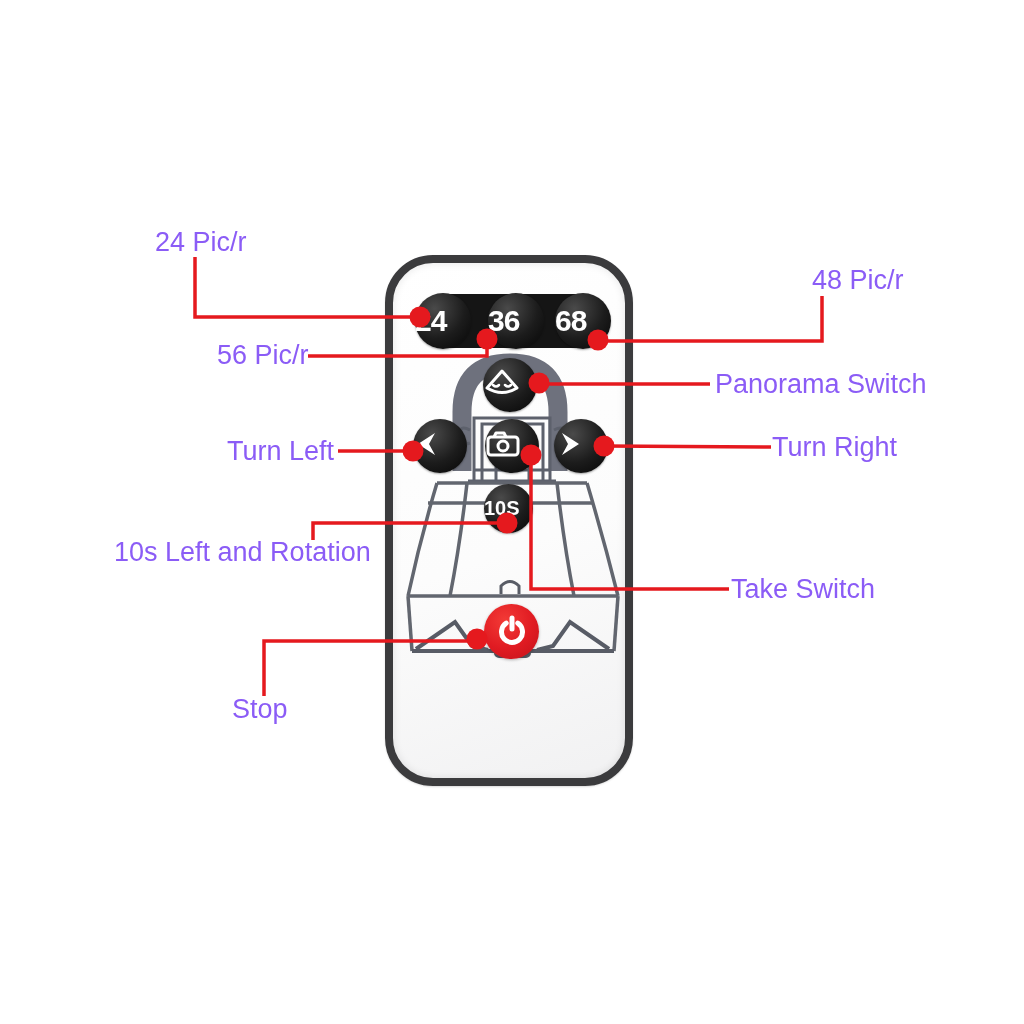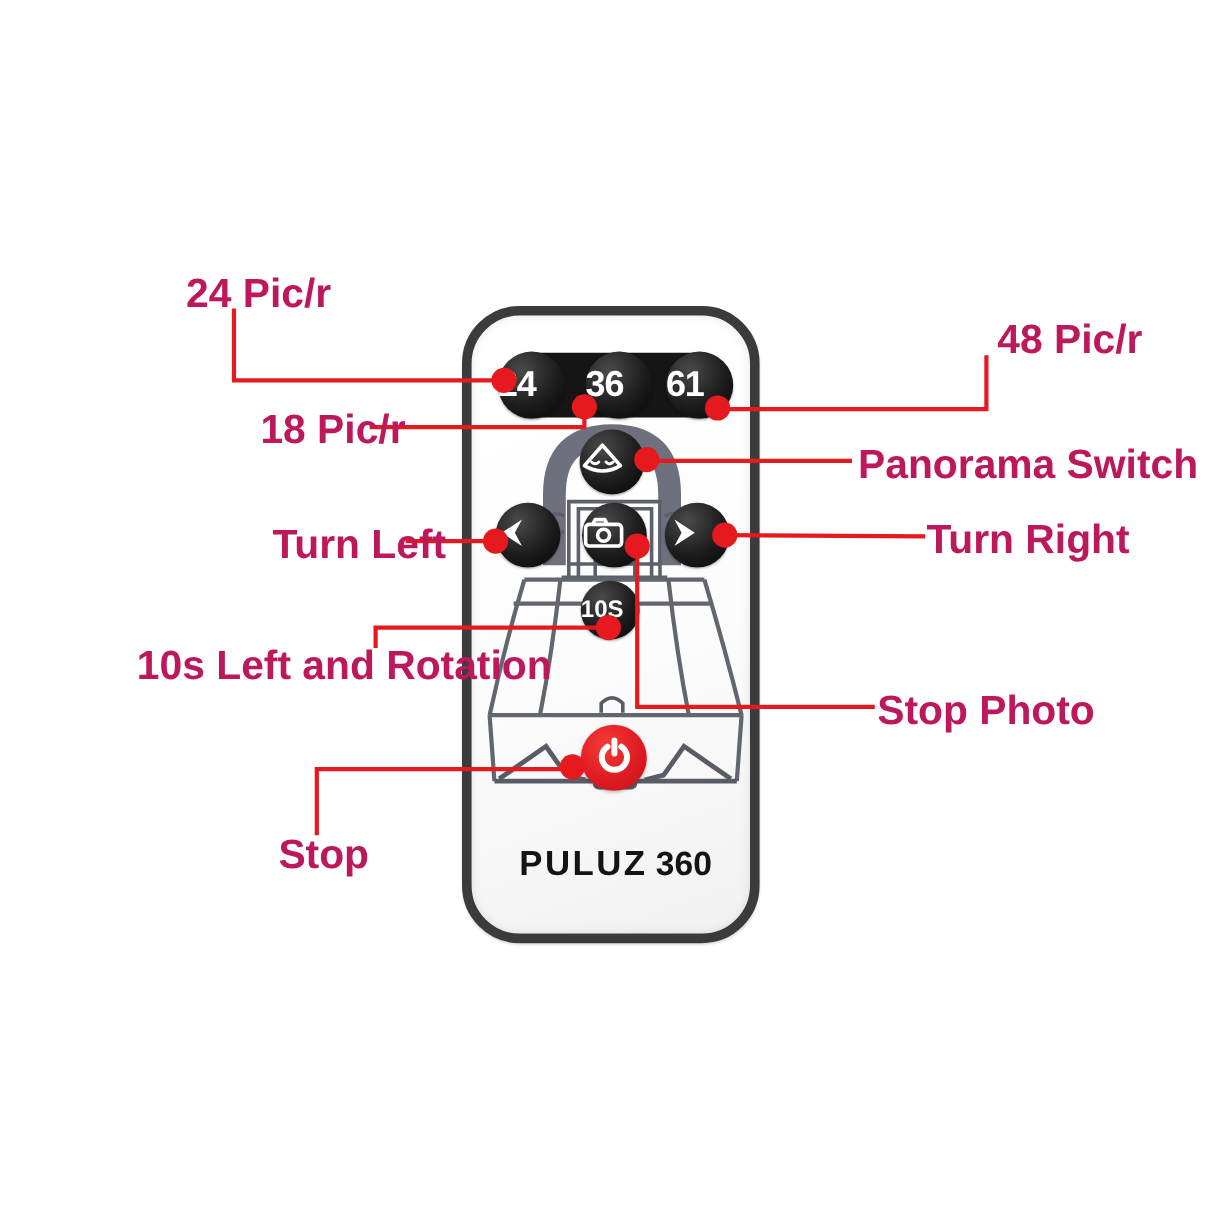--- a/index.html
+++ b/index.html
@@ -45,27 +45,26 @@
   .logo{
     position:absolute;left:423px;top:704px;width:180px;z-index:3;text-align:center;
     color:#141414;white-space:nowrap;
   }
   .logo .brand{font-size:29px;font-weight:800;letter-spacing:2px;font-stretch:condensed;}
   .logo .model{font-size:28px;font-weight:700;margin-left:7px;letter-spacing:0px;}
   
   .overlay{position:absolute;left:0;top:0;z-index:6;pointer-events:none;}
   
   .lbl{
-    position:absolute;z-index:7;color:#be185d;font-size:34px;line-height:1.05;
+    position:absolute;z-index:7;color:#8b5cf6;font-size:27px;line-height:1.05;
     white-space:nowrap;
-    font-weight:bold;
   }
   .l-24{left:155px;top:228px;}
   .l-36{left:217px;top:341px;}
-  .l-48{left:831px;top:266px;}
+  .l-48{left:812px;top:266px;}
   .l-pan{left:715px;top:370px;}
   .l-tl{left:227px;top:437px;}
   .l-tr{left:772px;top:433px;}
   .l-10s{left:114px;top:538px;}
   .l-tp{left:731px;top:575px;}
   .l-stop{left:232px;top:695px;text-align:center;}
 </style>
 </head>
 <body>
 
@@ -108,21 +107,21 @@
   </svg>
 
   <div class="btn-pill"></div>
   <div class="round-btn num-btn b24">
     <span>24</span>
   </div>
   <div class="round-btn num-btn b36">
     <span>36</span>
   </div>
   <div class="round-btn num-btn b48">
-    <span>61</span>
+    <span>68</span>
   </div>
 
   <div class="round-btn pan-btn">
     <span>
       <svg width="38" height="32" viewBox="0 0 38 32" fill="none">
         <path d="M19,4 L34,21 Q19,30 4,21 Z" stroke="#ffffff" stroke-width="3" stroke-linejoin="round"></path>
         <path d="M10,18 Q13,21 16,18" stroke="#ffffff" stroke-width="2.5" stroke-linecap="round"></path>
         <path d="M22,18 Q25,21 28,18" stroke="#ffffff" stroke-width="2.5" stroke-linecap="round"></path>
       </svg>
     </span>
@@ -158,23 +157,20 @@
 
   <div class="power-btn">
     <span>
       <svg width="34" height="34" viewBox="0 0 34 34" fill="none">
         <path d="M11.2,10.2 A10.5,10.5 0 1 0 22.8,10.2" stroke="#ffffff" stroke-width="5" stroke-linecap="round"></path>
         <path d="M17,5 L17,16" stroke="#ffffff" stroke-width="5" stroke-linecap="round"></path>
       </svg>
     </span>
   </div>
 
-  <div class="logo">
-    <span class="brand">PULUZ</span><span class="model">360</span>
-  </div>
 
   <svg class="overlay" width="1024" height="1024" viewBox="0 0 1024 1024">
     <g stroke="#e5191e" stroke-width="3.5" fill="none">
       <polyline points="195,257 195,317 420,317"></polyline>
       <polyline points="308,356 487,356 487,341"></polyline>
       <polyline points="822,296 822,341 599,341"></polyline>
       <polyline points="710,384 540,384"></polyline>
       <polyline points="338,451 413,451"></polyline>
       <polyline points="771,447 604,446"></polyline>
       <polyline points="313,540 313,523 506,523"></polyline>
@@ -188,22 +184,22 @@
       <circle cx="539" cy="383" r="10.5"></circle>
       <circle cx="413" cy="451" r="10.5"></circle>
       <circle cx="604" cy="446" r="10.5"></circle>
       <circle cx="507" cy="523" r="10.5"></circle>
       <circle cx="531" cy="455" r="10.5"></circle>
       <circle cx="477" cy="639" r="10.5"></circle>
     </g>
   </svg>
 
   <div class="lbl l-24">24 Pic/r</div>
-  <div class="lbl l-36">18 Pic/r</div>
+  <div class="lbl l-36">56 Pic/r</div>
   <div class="lbl l-48">48 Pic/r</div>
   <div class="lbl l-pan">Panorama Switch</div>
   <div class="lbl l-tl">Turn Left</div>
   <div class="lbl l-tr">Turn Right</div>
   <div class="lbl l-10s">10s Left and Rotation</div>
-  <div class="lbl l-tp">Stop Photo</div>
+  <div class="lbl l-tp">Take Switch</div>
   <div class="lbl l-stop">Stop</div>
 
 </div>
 
 </body></html>

